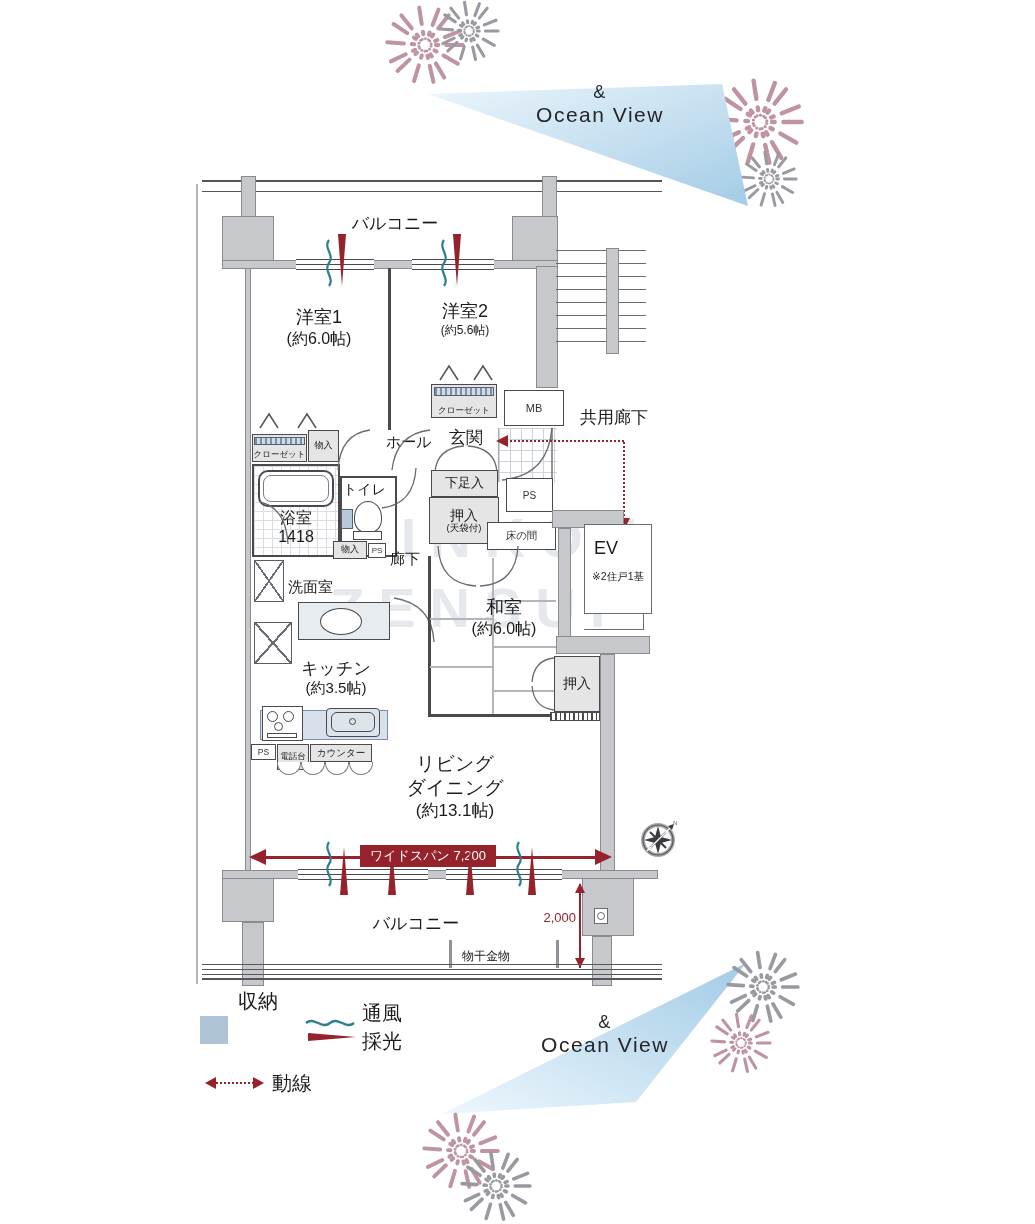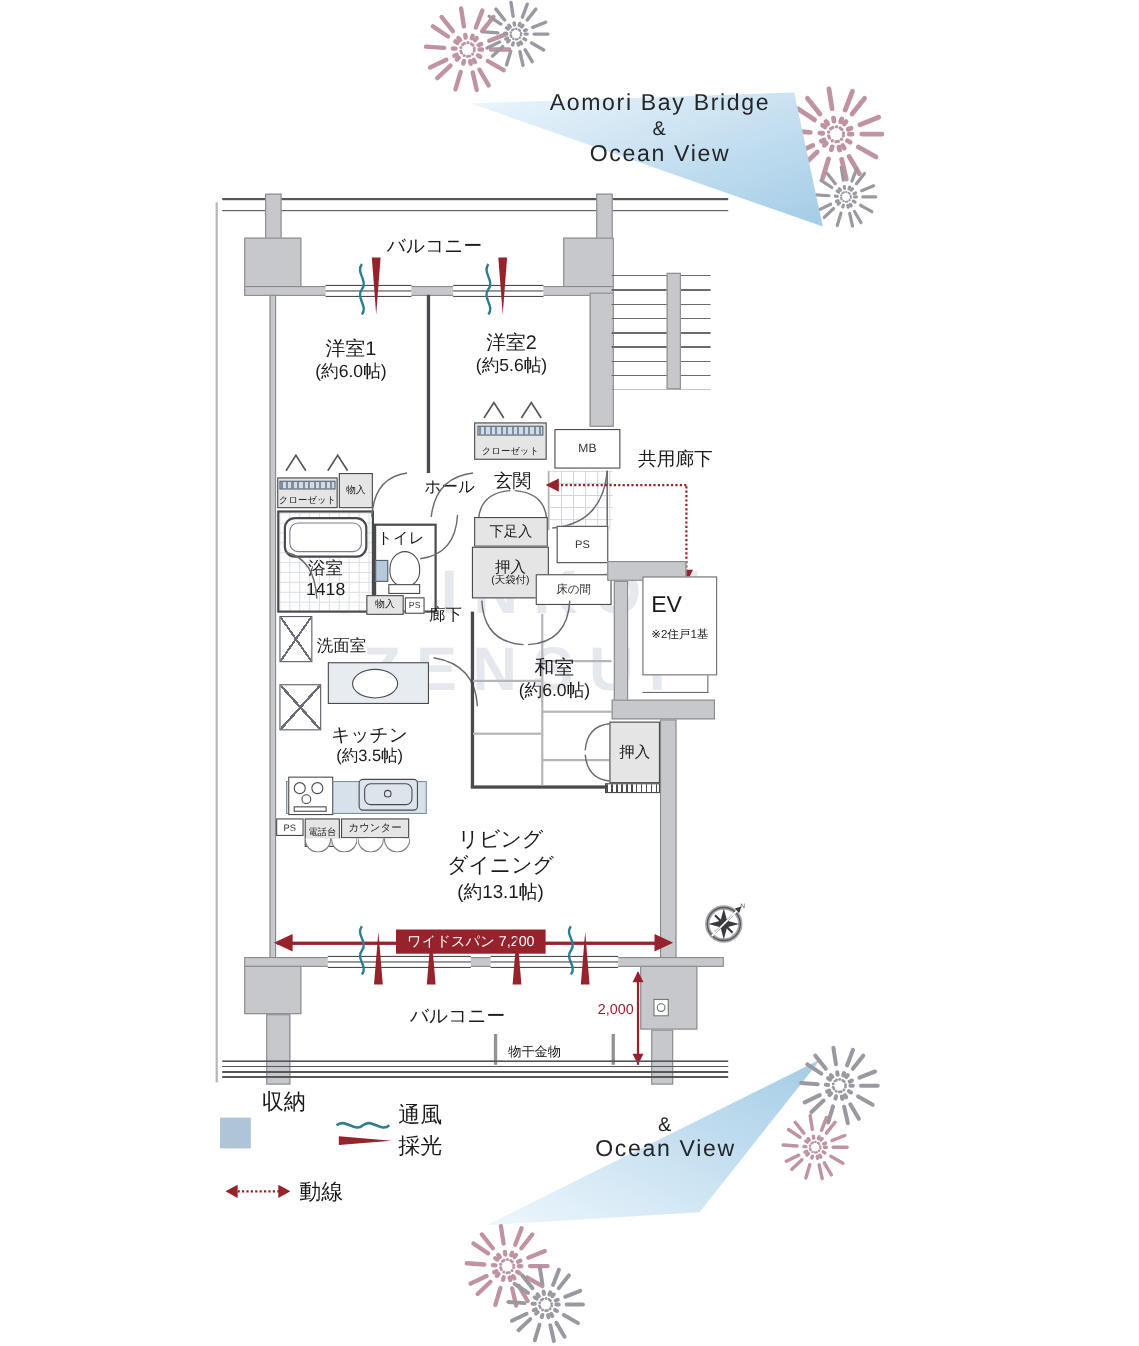--- a/index.html
+++ b/index.html
@@ -168,21 +168,20 @@
   <svg class="abs" style="left:424px;top:80px" width="332" height="130">
     <defs>
         <linearGradient id="g1" x1="0" y1="0" x2="1" y2="1">
       <stop offset="0" stop-color="#edf6fc"></stop>
           <stop offset="1" stop-color="#a3cce6"></stop>
         </linearGradient>
       </defs>
     <polygon points="4,14 298,4 324,126" fill="url(#g1)"></polygon>
   </svg>
   <div class="viewtext" style="left:460px;top:82px;width:280px">
-    <div>Aomori Bay Bridge</div>
     <div class="amp">&amp;</div>
     <div>Ocean View</div>
   </div>
 
   <div class="wmark" style="left:295px;top:505px">SHINKOU</div>
   <div class="wmark" style="left:330px;top:575px">ZENSUI</div>
 
   <div class="abs" style="left:202px;top:180px;width:460px;height:9px;border-top:2.5px solid #55565a;border-bottom:1.5px solid #55565a"></div>
   <div class="abs" style="left:196px;top:184px;width:2px;height:800px;background:#b4b6ba"></div>
   <div class="wall" style="left:241px;top:176px;width:15px;height:44px"></div>
@@ -209,21 +208,21 @@
 
   <div class="stairs" style="left:556px;top:250px;width:90px;height:104px"></div>
   <div class="wall" style="left:606px;top:248px;width:13px;height:106px"></div>
 
   <div class="room-label" style="left:250px;top:306px;width:138px;font-size:18px">
     <div>洋室1</div>
     <div style="font-size:16px">(約6.0帖)</div>
   </div>
   <div class="room-label" style="left:395px;top:300px;width:140px;font-size:18px">
     <div>洋室2</div>
-    <div style="font-size:16px">(約5.6帖)</div>
+    <div style="font-size:12px">(約5.6帖)</div>
   </div>
 
   <svg class="abs" style="left:438px;top:364px" width="22" height="17">
       <polyline points="2,16 11,2 20,16" fill="#fff" stroke="#55565a" stroke-width="1.5"></polyline>
     </svg>
   <svg class="abs" style="left:472px;top:364px" width="22" height="17">
       <polyline points="2,16 11,2 20,16" fill="#fff" stroke="#55565a" stroke-width="1.5"></polyline>
     </svg>
   <div class="blue" style="left:431px;top:384px;width:66px;height:34px;font-size:8.5px;align-items:flex-end;padding-bottom:2px">
       <span>クローゼット</span>
@@ -382,21 +381,21 @@
     </svg>
   <div class="hatch2" style="left:550px;top:712px;width:50px;height:9px"></div>
 
   <div class="lbl" style="left:580px;top:406px;font-size:17px">共用廊下</div>
   <div class="wall" style="left:552px;top:510px;width:72px;height:18px"></div>
   <div class="wall" style="left:558px;top:528px;width:13px;height:112px"></div>
   <div class="wall" style="left:556px;top:636px;width:94px;height:18px"></div>
   <div class="wall" style="left:600px;top:654px;width:15px;height:222px"></div>
   <div class="abs" style="left:584px;top:524px;width:68px;height:90px;border:1.4px solid #6a6b70;background:#fff;box-sizing:border-box"></div>
   <div class="abs" style="left:584px;top:614px;width:60px;height:16px;border-right:1.4px solid #6a6b70;border-bottom:1.4px solid #6a6b70;box-sizing:border-box"></div>
-  <div class="lbl" style="left:584px;top:538px;width:44px;text-align:center;font-size:21px">EV</div>
+  <div class="lbl" style="left:584px;top:538px;width:44px;text-align:center;font-size:18px">EV</div>
   <div class="lbl" style="left:576px;top:570px;width:84px;text-align:center;font-size:10.5px">※2住戸1基</div>
 
   <div class="room-label" style="left:384px;top:752px;width:142px;font-size:19px">
     <div>リビング</div>
     <div>ダイニング</div>
     <div style="font-size:17px">(約13.1帖)</div>
   </div>
 
   <div class="redline" style="left:252px;top:856px;width:354px;height:3px"></div>
   <div class="tri" style="left:246px;top:849px;border-right:17px solid #96222c;border-top:8px solid transparent;border-bottom:8px solid transparent"></div>

